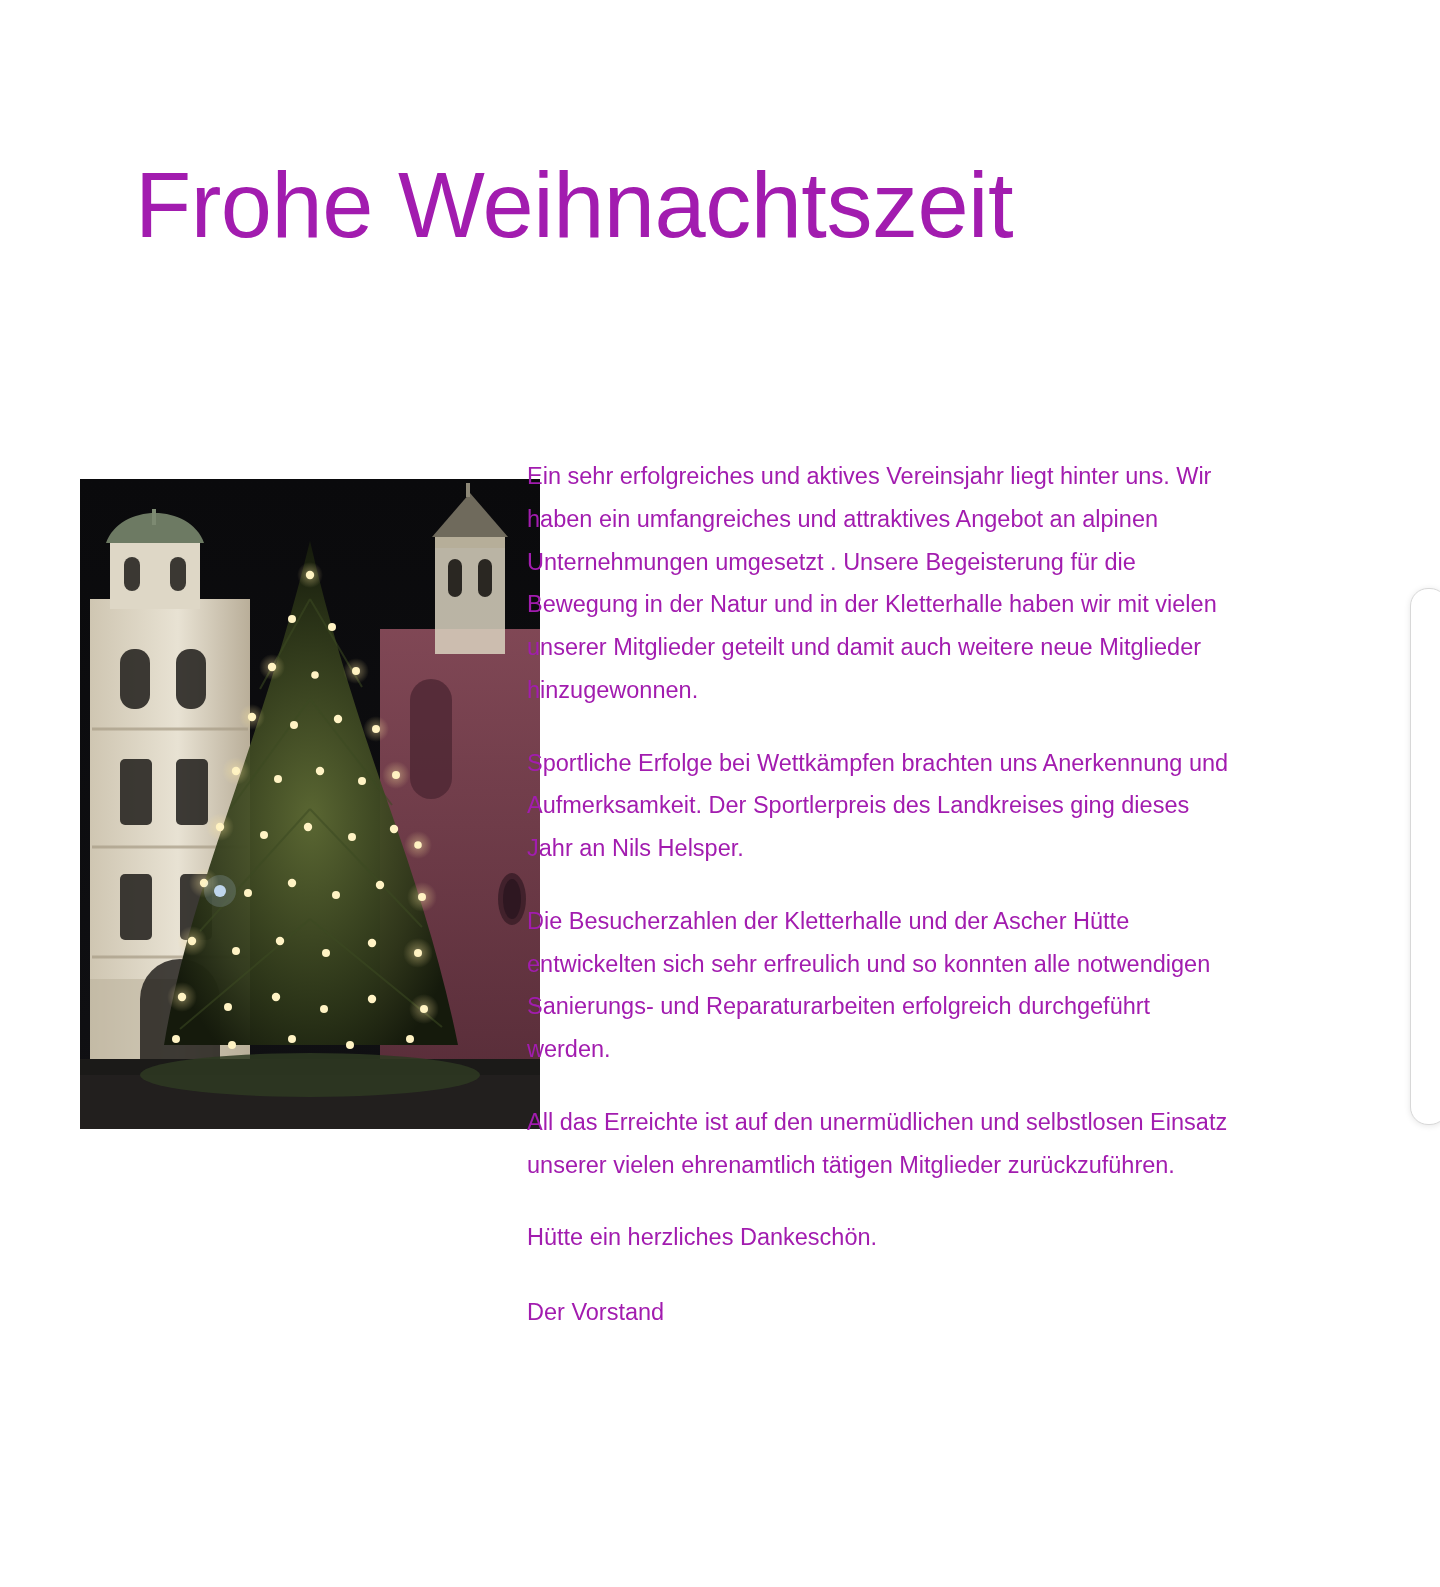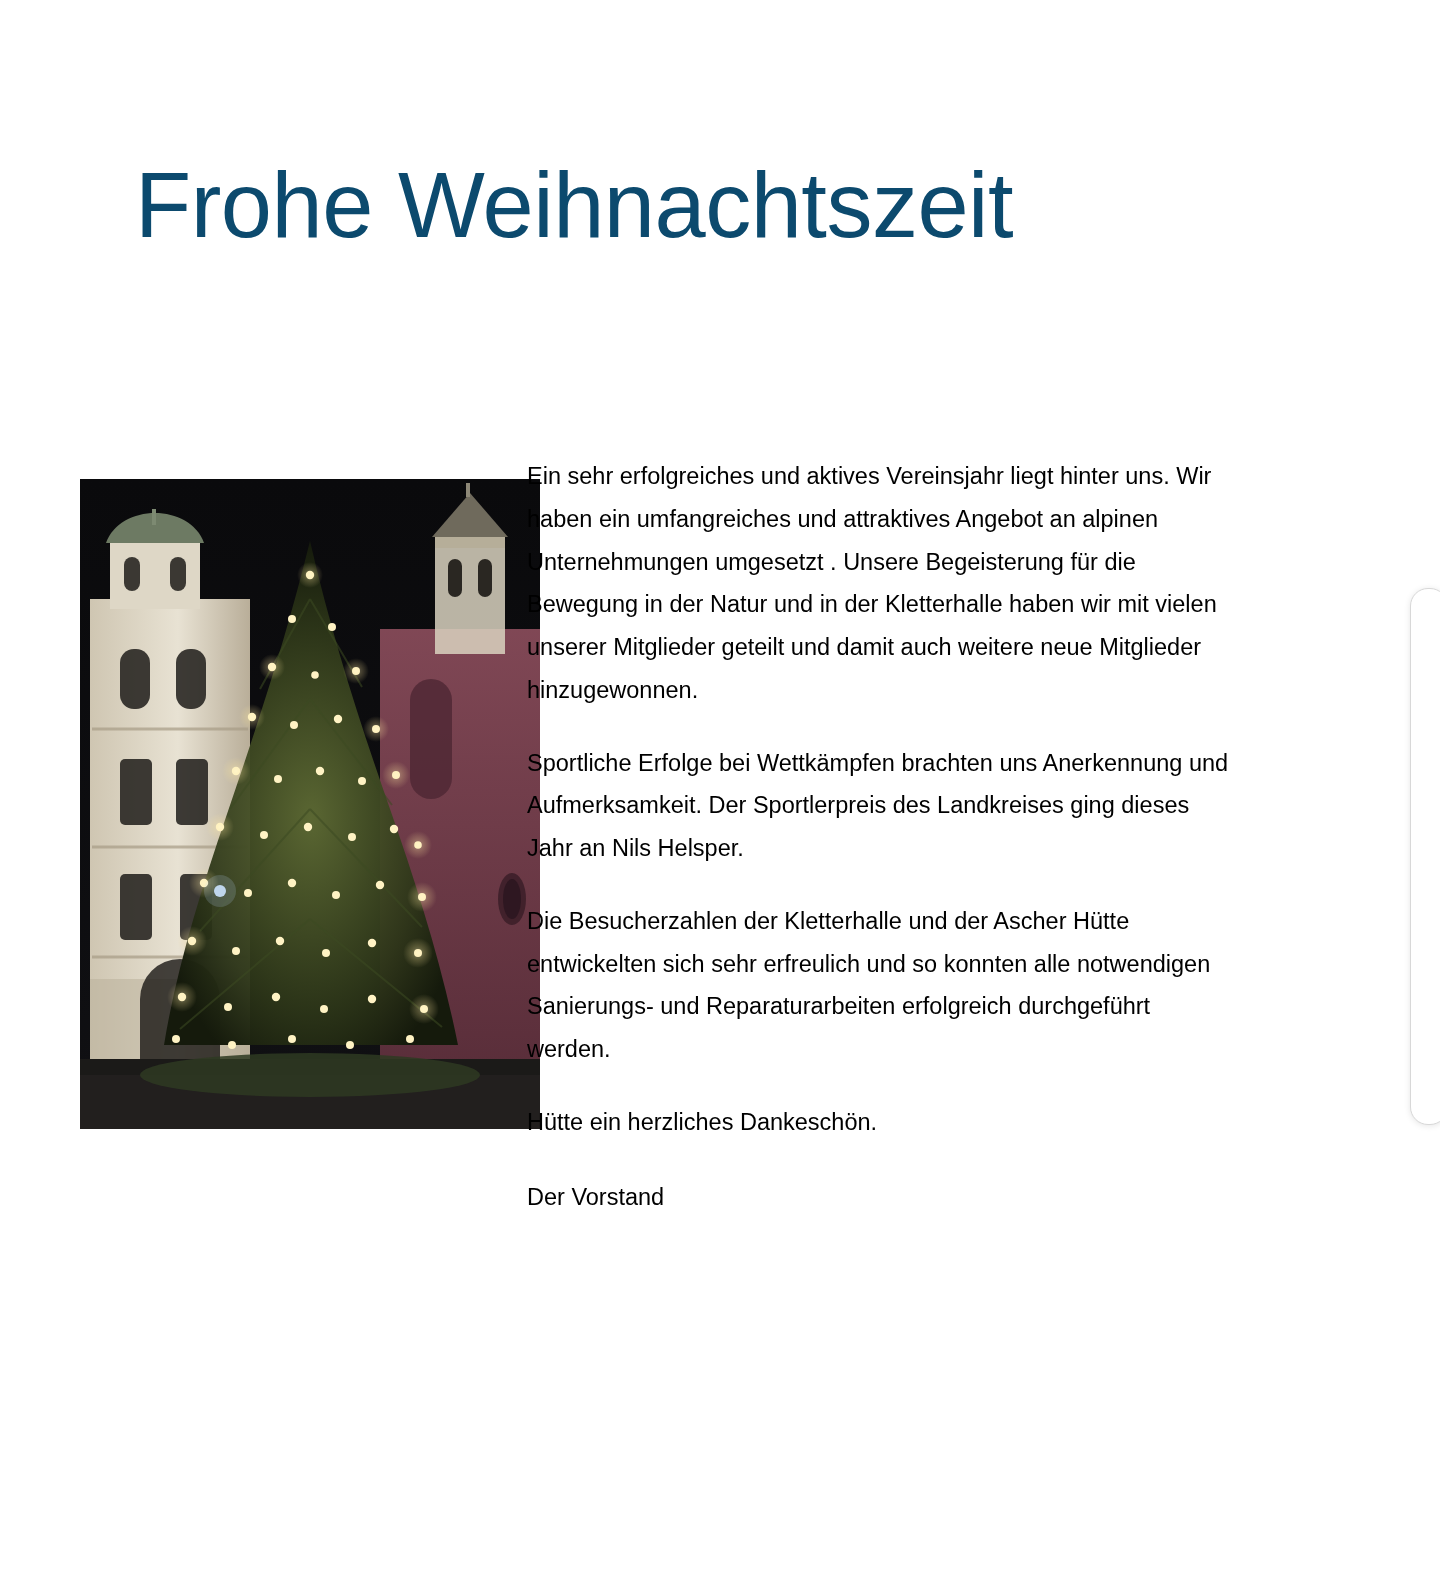--- a/index.html
+++ b/index.html
@@ -24,21 +24,21 @@
   
   .headline {
     position: absolute;
     left: 135px;
     top: 95px;
     width: 1180px;
     font-size: 92px;
     line-height: 1.05;
     font-weight: 400;
     letter-spacing: -0.5px;
-    color: #0c4a6e;
+    color: #a21caf;
     white-space: nowrap;
   }
 
   
   .content {
     position: absolute;
     left: 0;
     top: 455px;
     width: 1440px;
   }
@@ -65,21 +65,21 @@
     top: 0;
     width: 705px;
     color: #2b2b2b;
   }
 
   .article p {
     margin: 0 0 30px 0;
     font-size: 23.5px;
     line-height: 1.82;
     font-weight: 400;
-    color: #000000;
+    color: #a21caf;
   }
   .article p:last-child { margin-bottom: 0; margin-top: 32px; }
 
   
   .side-panel {
     position: absolute;
     right: -8px;
     top: 588px;
     width: 36px;
     height: 535px;
@@ -245,20 +245,21 @@
 
         <circle cx="140" cy="412" r="6" fill="#cfe6ff" opacity="0.9"></circle>
         <circle cx="140" cy="412" r="16" fill="#bcd8ff" opacity="0.18"></circle>
       </svg>
     </figure>
 
     <div class="article">
       <p>Ein sehr erfolgreiches und aktives Vereinsjahr liegt hinter uns. Wir haben ein umfangreiches und attraktives Angebot an alpinen Unternehmungen umgesetzt . Unsere Begeisterung für die Bewegung in der Natur  und in der Kletterhalle haben wir mit vielen unserer Mitglieder geteilt und damit auch weitere neue Mitglieder hinzugewonnen.</p>
       <p>Sportliche Erfolge bei Wettkämpfen brachten uns Anerkennung und Aufmerksamkeit. Der Sportlerpreis des Landkreises ging dieses Jahr an Nils Helsper.</p>
       <p>Die Besucherzahlen der Kletterhalle und der Ascher Hütte entwickelten sich sehr erfreulich und so konnten alle notwendigen Sanierungs- und Reparaturarbeiten erfolgreich durchgeführt werden.</p>
+      <p>All das Erreichte ist auf den unermüdlichen und selbstlosen Einsatz unserer vielen ehrenamtlich tätigen Mitglieder zurückzuführen.</p>
       <p>Hütte ein herzliches Dankeschön.</p>
       <p>Der Vorstand</p>
     </div>
 
   </div>
 
   <div class="side-panel"></div>
 
 </div>
 

